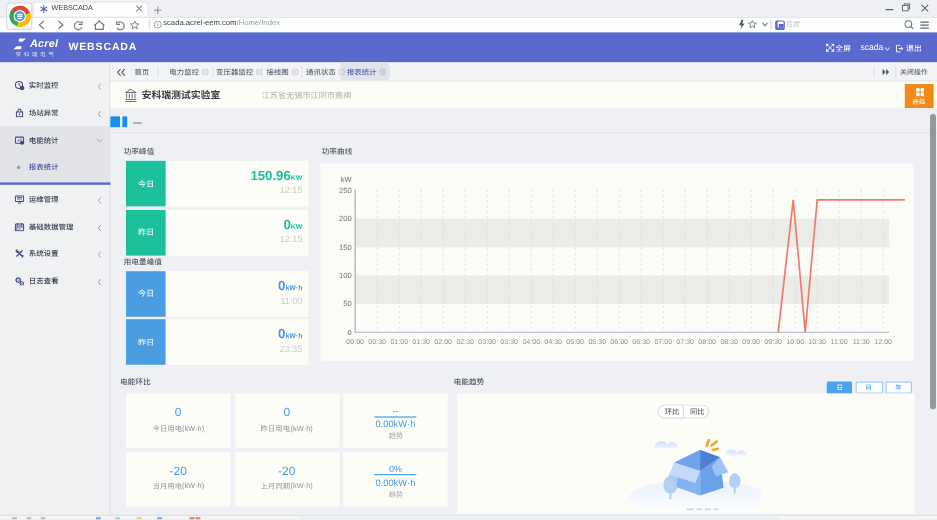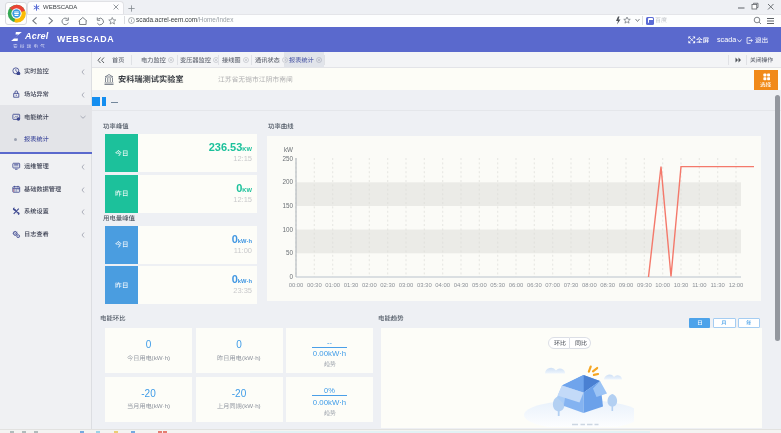--- a/index.html
+++ b/index.html
@@ -342,21 +342,21 @@
         <use href="#g94" x="1000"></use>
         <use href="#g95" x="2000"></use>
         <use href="#g96" x="3000"></use>
       </svg></div>
 <div style="position:absolute;left:105px;top:134px;width:152px;height:38px;background:#fdfdf8;"></div>
 <div style="position:absolute;left:105px;top:134px;width:33px;height:38px;background:#1cc19b;"></div>
 <div style="position:absolute;left:114.7px;top:149.5px;line-height:0"><svg class="z" style="width:13.6px;height:6.8px;" viewBox="0 -860 2000 1000" fill="rgba(255,255,255,.92)">
         <use href="#g99"></use>
         <use href="#g34" x="1000"></use>
       </svg></div>
-<div style="position:absolute;right:529px;top:140.0px;color:#1cc19b;line-height:11px;white-space:nowrap"><span style="font-size:11px;font-weight:700">236.53</span><span style="font-size:5.8px;font-weight:700">KW</span></div>
+<div style="position:absolute;right:529px;top:140.0px;color:#1cc19b;line-height:11px;white-space:nowrap"><span style="font-size:11px;font-weight:700">150.96</span><span style="font-size:5.8px;font-weight:700">KW</span></div>
 <div style="position:absolute;right:529px;top:154.0px;color:#c9c9cb;font-size:7.5px;line-height:9px">12:15</div>
 <div style="position:absolute;left:105px;top:174.5px;width:152px;height:38px;background:#fdfdf8;"></div>
 <div style="position:absolute;left:105px;top:174.5px;width:33px;height:38px;background:#1cc19b;"></div>
 <div style="position:absolute;left:114.7px;top:190.0px;line-height:0"><svg class="z" style="width:13.6px;height:6.8px;" viewBox="0 -860 2000 1000" fill="rgba(255,255,255,.92)">
         <use href="#g101"></use>
         <use href="#g34" x="1000"></use>
       </svg></div>
 <div style="position:absolute;right:529px;top:180.5px;color:#1cc19b;line-height:11px;white-space:nowrap"><span style="font-size:11px;font-weight:700">0</span><span style="font-size:5.8px;font-weight:700">KW</span></div>
 <div style="position:absolute;right:529px;top:194.5px;color:#c9c9cb;font-size:7.5px;line-height:9px">12:15</div>
 <div style="position:absolute;left:103px;top:214.7px;line-height:0"><svg class="z" style="width:32.0px;height:6.4px;" viewBox="0 -860 5000 1000" fill="#515a66">

